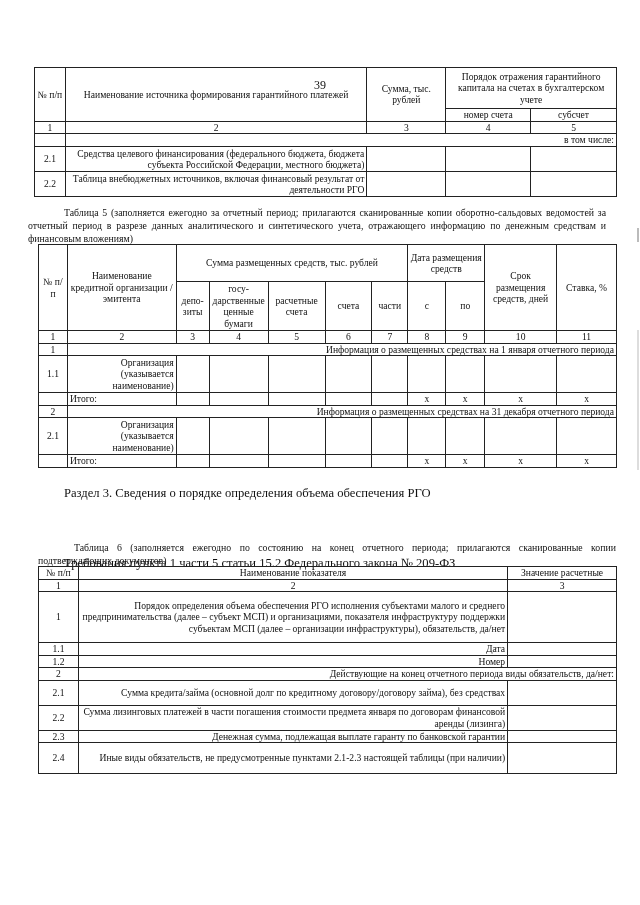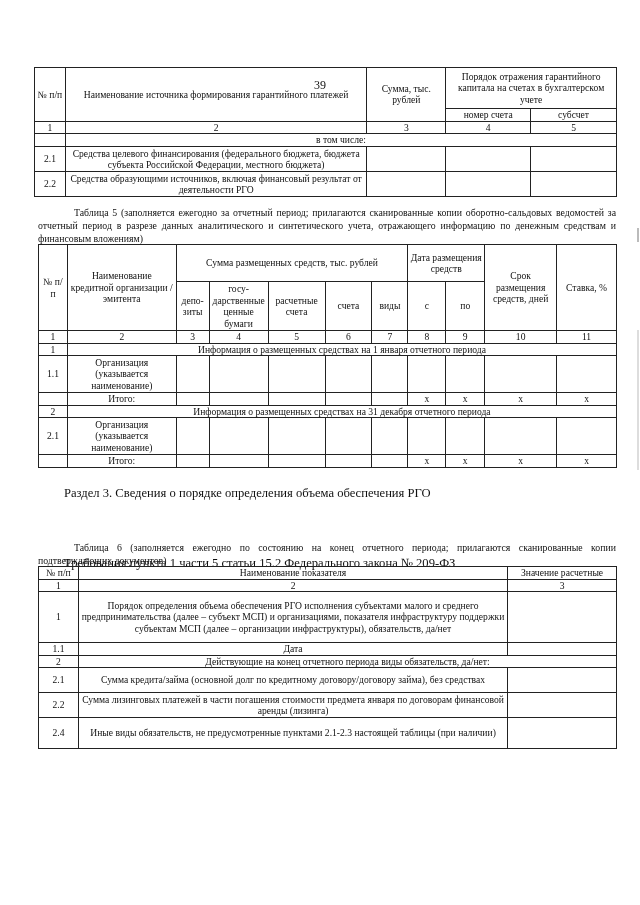--- a/index.html
+++ b/index.html
@@ -1,22 +1,22 @@
 <!DOCTYPE html>
 <html><head>
 <meta charset="utf-8">
 <style>
   html, body { margin:0; padding:0; background:#fff; }
   body { width:640px; height:905px; position:relative; font-family:"Liberation Serif", "DejaVu Serif", serif; color:#111; overflow:hidden; }
   .page-num { position:absolute; top:38px; left:0; width:640px; text-align:center; font-size:12px;margin-top:40px; }
   table { border-collapse:collapse; position:absolute; font-size:9.6px; line-height:1.2; }
   td, th { border:1px solid #222; padding:0 2px; font-weight:normal; vertical-align:middle; }
   .c { text-align:center; }
-  .r { text-align:center; }
-  .l { text-align:center; }
+  .r { text-align:left; }
+  .l { text-align:right; }
   .para { position:absolute; font-size:9.8px; line-height:13px; text-align:justify; }
   .heading { position:absolute; font-size:12.6px; }
   .edge-mark { position:absolute; background:#bbb; }
 </style>
 </head>
 <body>
 
 <div class="page-num">39</div>
 
 <table style="left:34px; top:67px; width:583px;">
@@ -51,29 +51,29 @@
   </tr>
   <tr style="height:25px">
     <td class="c">2.1</td>
     <td class="l">Средства целевого финансирования (федерального бюджета, бюджета субъекта Российской Федерации, местного бюджета)</td>
     <td></td>
     <td></td>
     <td></td>
   </tr>
   <tr style="height:25px">
     <td class="c">2.2</td>
-    <td class="l">Средства образующими источников, включая финансовый результат от деятельности РГО</td>
+    <td class="l">Таблица внебюджетных источников, включая финансовый результат от деятельности РГО</td>
     <td></td>
     <td></td>
     <td></td>
   </tr>
 </tbody>
   </table>
 
-<div class="para" style="left:38px; top:206px; width:578px; text-indent:36px;">Таблица 5 (заполняется ежегодно за отчетный период; прилагаются сканированные копии оборотно-сальдовых ведомостей за отчетный период в разрезе данных аналитического и синтетического учета, отражающего информацию по денежным средствам и финансовым вложениям)</div>
+<div class="para" style="left:28px; top:206px; width:578px; text-indent:36px;">Таблица 5 (заполняется ежегодно за отчетный период; прилагаются сканированные копии оборотно-сальдовых ведомостей за отчетный период в разрезе данных аналитического и синтетического учета, отражающего информацию по денежным средствам и финансовым вложениям)</div>
 
 <table style="left:38px; top:244px; width:579px;">
   <colgroup>
     <col style="width:29px">
       <col style="width:109px">
       <col style="width:33px">
       <col style="width:59px">
       <col style="width:57px">
       <col style="width:47px">
       <col style="width:36px">
@@ -89,21 +89,21 @@
     <td class="c" colspan="5">Сумма размещенных средств, тыс. рублей</td>
     <td class="c" colspan="2">Дата размещения средств</td>
     <td class="c" rowspan="2">Срок размещения средств, дней</td>
     <td class="c" rowspan="2">Ставка, %</td>
   </tr>
   <tr style="height:49px">
     <td class="c">депо-зиты</td>
     <td class="c">госу-дарственные ценные бумаги</td>
     <td class="c">расчетные счета</td>
     <td class="c">счета</td>
-    <td class="c">виды</td>
+    <td class="c">части</td>
     <td class="c">с</td>
     <td class="c">по</td>
   </tr>
   <tr style="height:11px">
     <td class="c">1</td>
     <td class="c">2</td>
     <td class="c">3</td>
     <td class="c">4</td>
     <td class="c">5</td>
     <td class="c">6</td>
@@ -204,31 +204,41 @@
     <td class="c">1</td>
     <td class="l">Порядок определения объема обеспечения РГО исполнения субъектами малого и среднего предпринимательства (далее – субъект МСП) и организациями, показателя инфраструктуру поддержки субъектам МСП (далее – организации инфраструктуры), обязательств, да/нет</td>
     <td></td>
   </tr>
   <tr style="height:12px">
     <td class="c">1.1</td>
     <td class="l">Дата</td>
     <td></td>
   </tr>
   <tr style="height:12px">
+    <td class="c">1.2</td>
+    <td class="l">Номер</td>
+    <td></td>
+  </tr>
+  <tr style="height:12px">
     <td class="c">2</td>
     <td class="l" colspan="2">Действующие на конец отчетного периода виды обязательств, да/нет:</td>
   </tr>
   <tr style="height:25px">
     <td class="c">2.1</td>
     <td class="l">Сумма кредита/займа (основной долг по кредитному договору/договору займа), без средствах</td>
     <td></td>
   </tr>
   <tr style="height:25px">
     <td class="c">2.2</td>
     <td class="l">Сумма лизинговых платежей в части погашения стоимости предмета января по договорам финансовой аренды (лизинга)</td>
+    <td></td>
+  </tr>
+  <tr style="height:12px">
+    <td class="c">2.3</td>
+    <td class="l">Денежная сумма, подлежащая выплате гаранту по банковской гарантии</td>
     <td></td>
   </tr>
   <tr style="height:31px">
     <td class="c">2.4</td>
     <td class="l">Иные виды обязательств, не предусмотренные пунктами 2.1-2.3 настоящей таблицы (при наличии)</td>
     <td></td>
   </tr>
 </tbody>
   </table>
 

